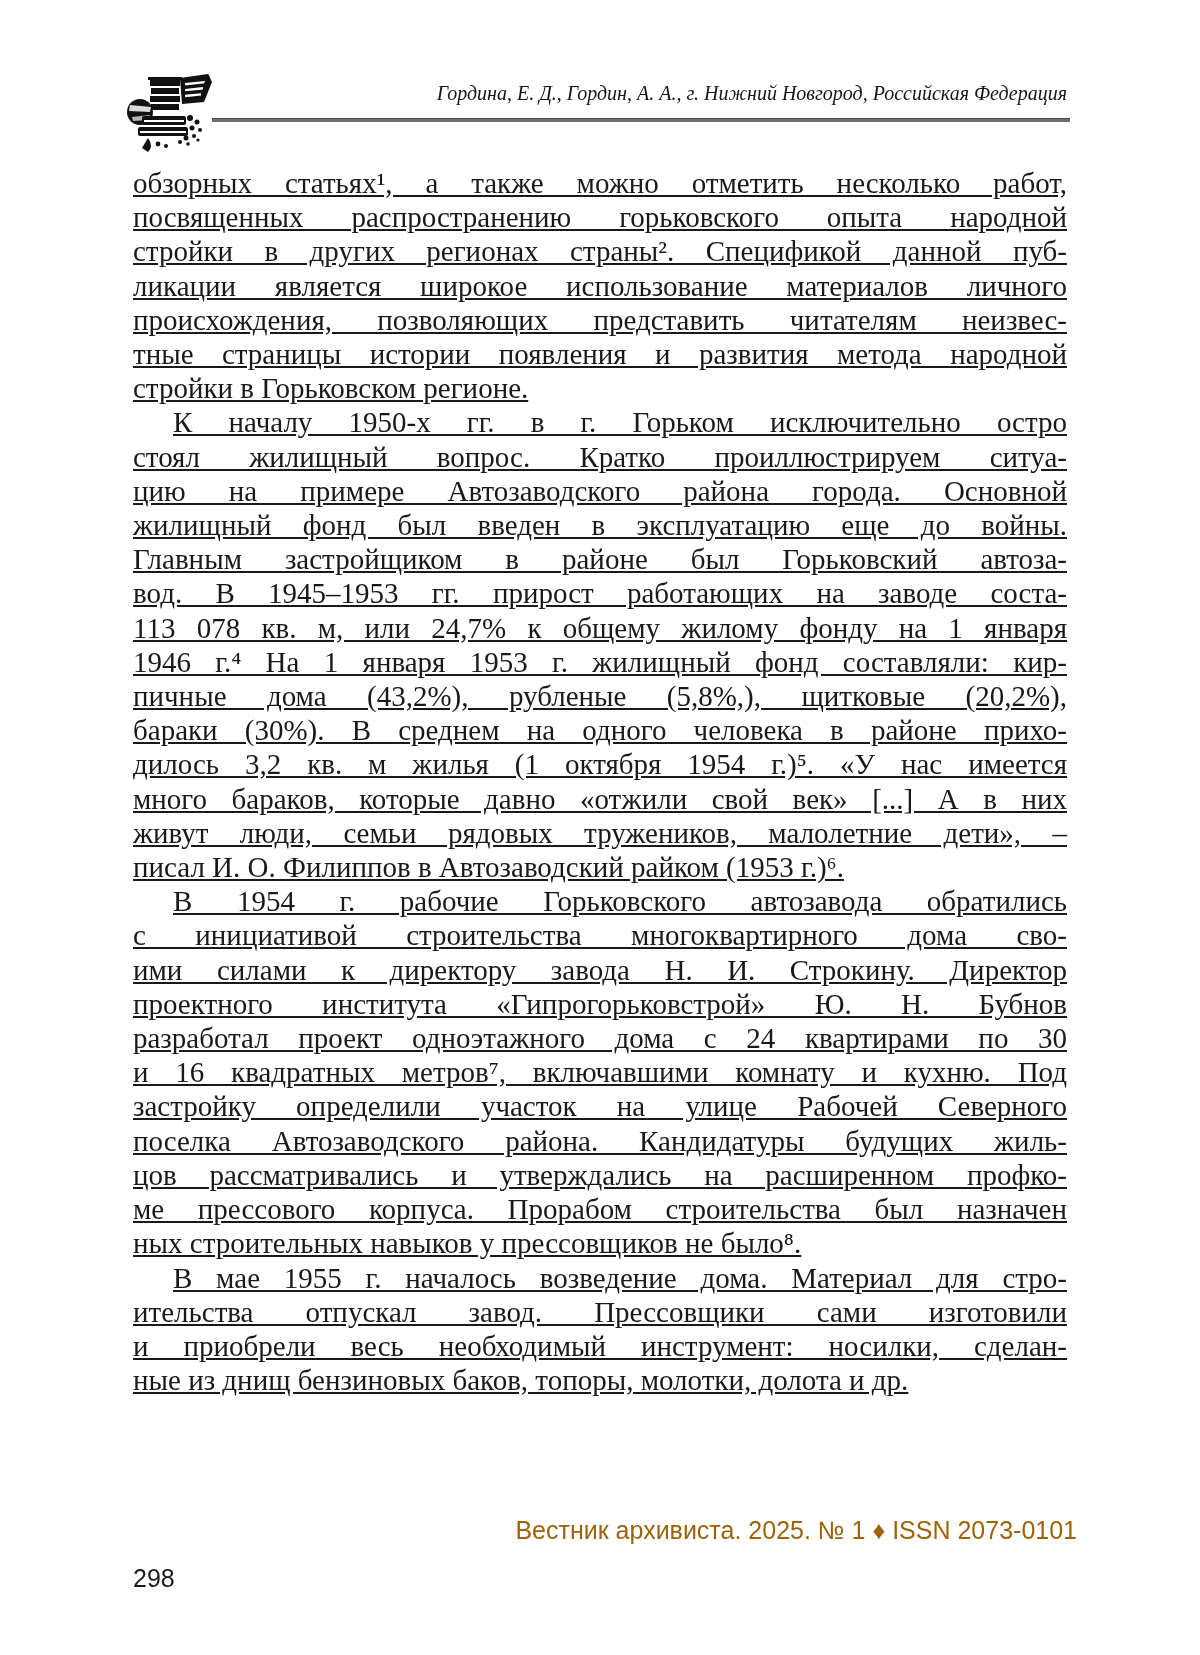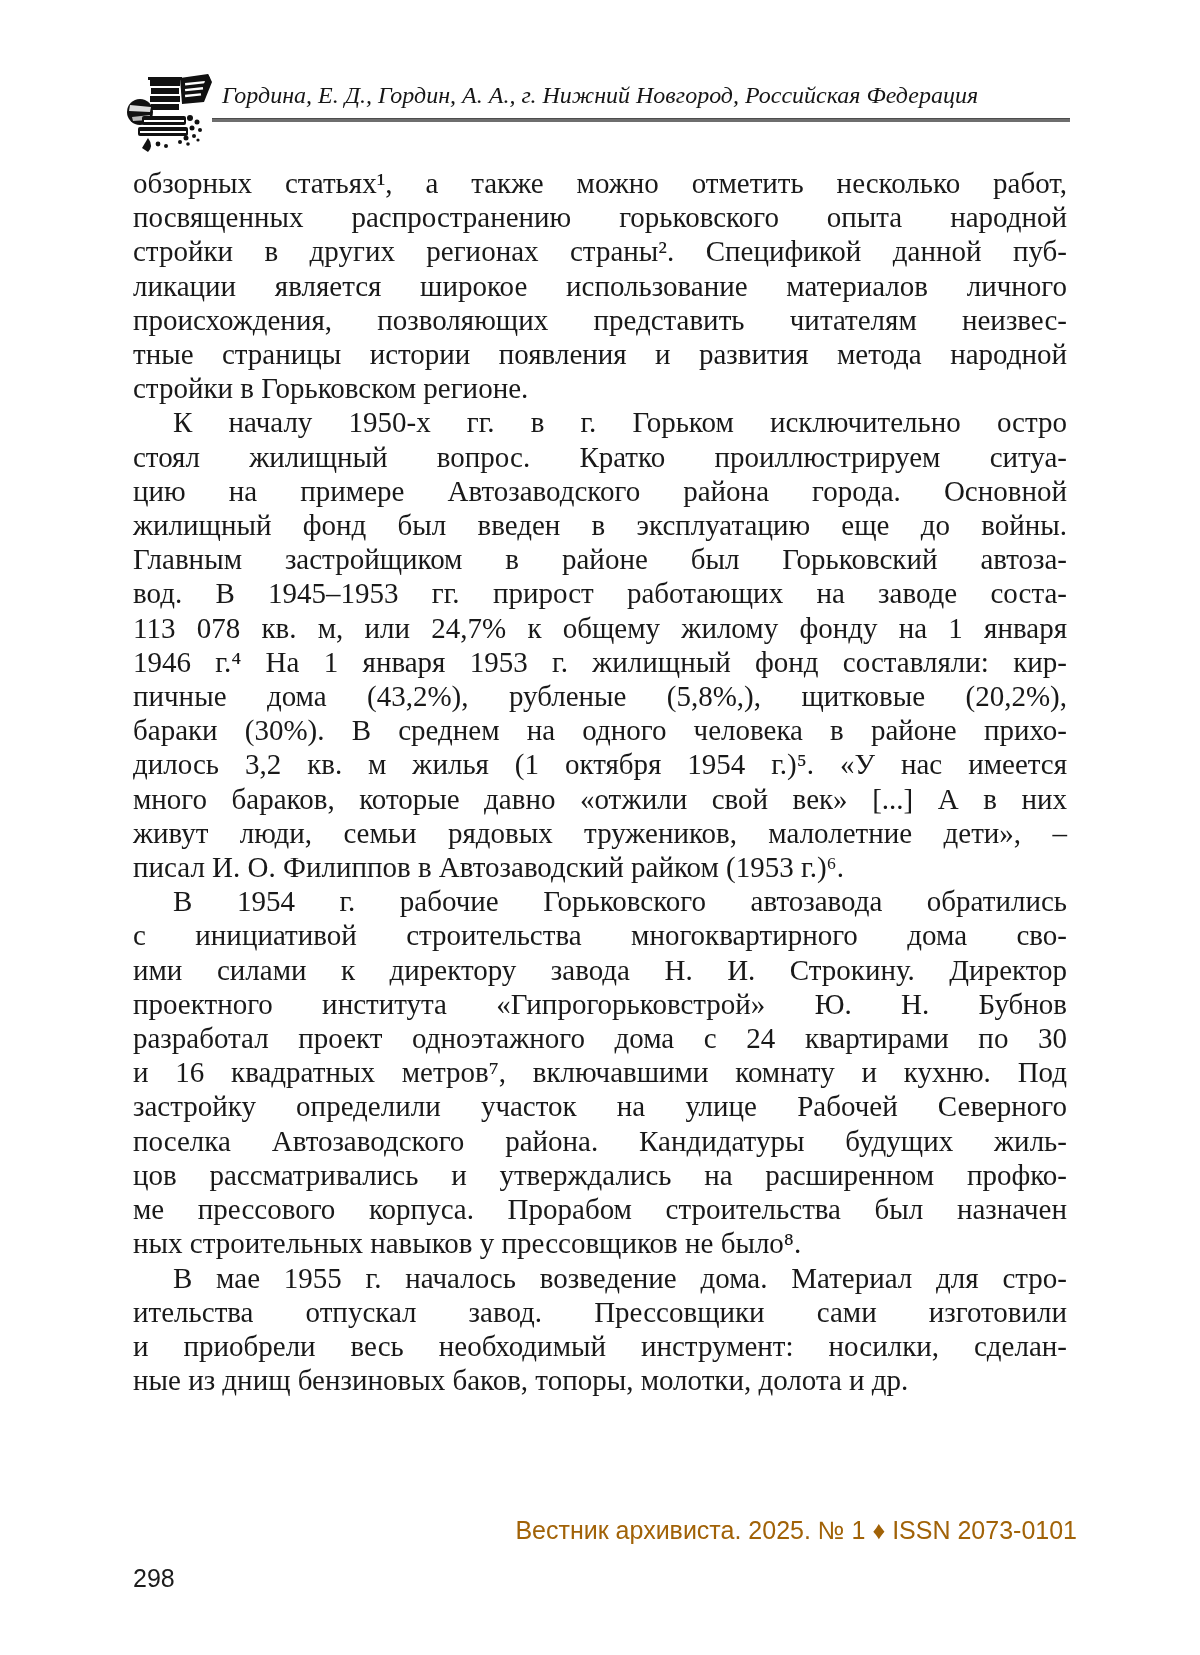--- a/index.html
+++ b/index.html
@@ -10,23 +10,23 @@
     background: #ffffff;
     font-family: "Liberation Serif", "DejaVu Serif", serif;
     color: #1a1a1a;
     overflow: hidden;
   }
   .running-head {
     position: absolute;
     top: 82px;
     left: 133px;
     width: 934px;
-    text-align: center;
+    text-align: right;
     font-style: italic;
-    font-size: 24px;
+    font-size: 20px;
     white-space: nowrap;
     color: #161616;
   }
   .header-rule {
     position: absolute;
     left: 212px;
     top: 118px;
     width: 858px;
     height: 3px;
     background: #6e6e6e;
@@ -41,21 +41,21 @@
   }
   .article-body {
     position: absolute;
     left: 133px;
     top: 166px;
     width: 934px;
     font-size: 29px;
     line-height: 34.2px;
     color: #191919;
   }
-  .paragraph { margin: 0; }
+  .paragraph { margin: 0; text-decoration: underline; }
   .line {
     text-align: justify;
     text-align-last: justify;
   }
   .line.last { text-align-last: left; }
   .line.indent { text-indent: 40px; }
   .page-number {
     position: absolute;
     left: 133px;
     top: 1516px;

